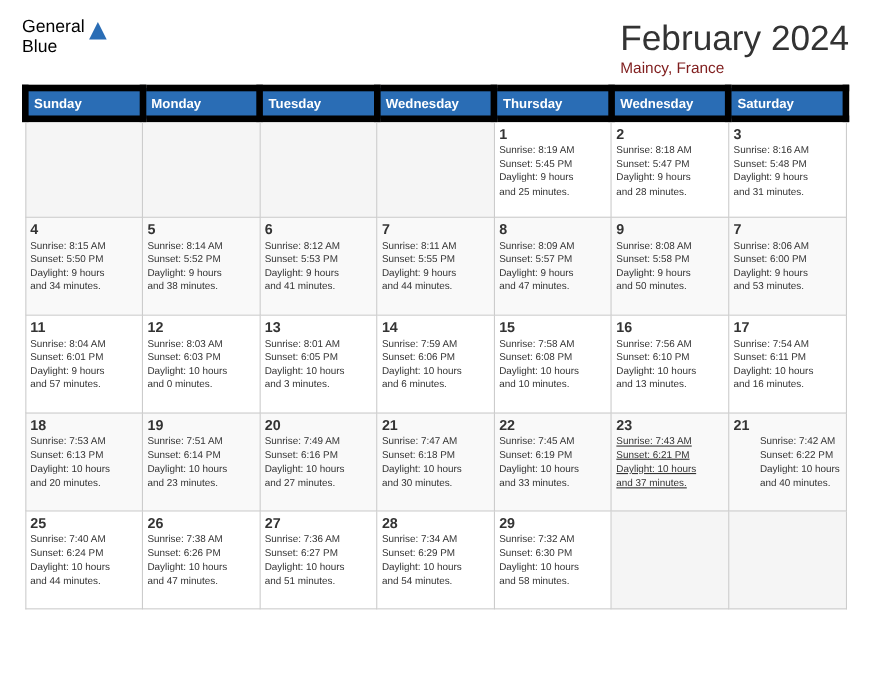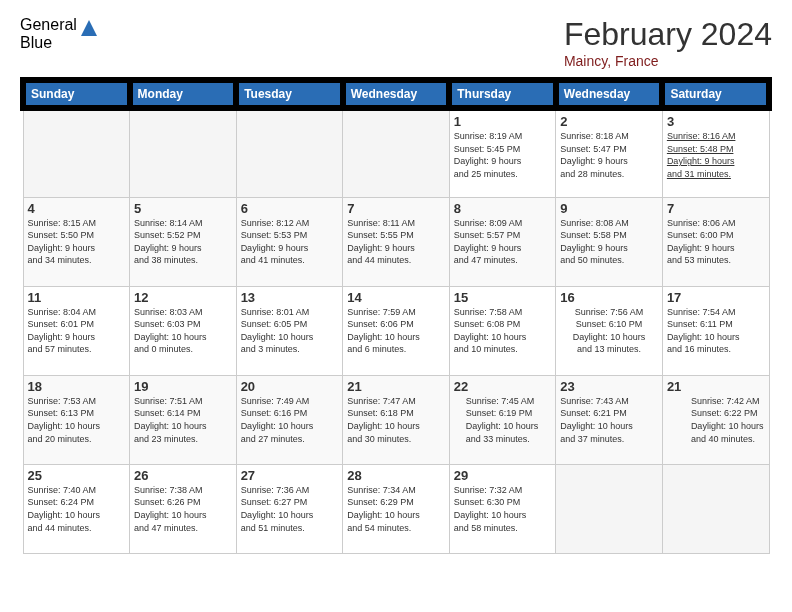--- a/index.html
+++ b/index.html
@@ -143,21 +143,21 @@
           </td>
           <td>
             <span class="day-number">2</span>
             <div class="day-info" style="white-space: pre-line;">Sunrise: 8:18 AM
 Sunset: 5:47 PM
 Daylight: 9 hours
 and 28 minutes.</div>
           </td>
           <td>
             <span class="day-number">3</span>
-            <div class="day-info" style="white-space: pre-line; text-decoration: underline;">Sunrise: 8:16 AM
+            <div class="day-info" style="white-space: pre-line;">Sunrise: 8:16 AM
 Sunset: 5:48 PM
 Daylight: 9 hours
 and 31 minutes.</div>
           </td>
         </tr>
         <tr>
           <td>
             <span class="day-number">4</span>
             <div class="day-info" style="white-space: pre-line;">Sunrise: 8:15 AM
 Sunset: 5:50 PM
@@ -238,21 +238,21 @@
           </td>
           <td>
             <span class="day-number">15</span>
             <div class="day-info" style="white-space: pre-line;">Sunrise: 7:58 AM
 Sunset: 6:08 PM
 Daylight: 10 hours
 and 10 minutes.</div>
           </td>
           <td>
             <span class="day-number">16</span>
-            <div class="day-info" style="white-space: pre-line; text-align: center;">Sunrise: 7:56 AM
+            <div class="day-info" style="white-space: pre-line;">Sunrise: 7:56 AM
 Sunset: 6:10 PM
 Daylight: 10 hours
 and 13 minutes.</div>
           </td>
           <td>
             <span class="day-number">17</span>
             <div class="day-info" style="white-space: pre-line;">Sunrise: 7:54 AM
 Sunset: 6:11 PM
 Daylight: 10 hours
 and 16 minutes.</div>
@@ -282,28 +282,28 @@
           </td>
           <td>
             <span class="day-number">21</span>
             <div class="day-info" style="white-space: pre-line;">Sunrise: 7:47 AM
 Sunset: 6:18 PM
 Daylight: 10 hours
 and 30 minutes.</div>
           </td>
           <td>
             <span class="day-number">22</span>
-            <div class="day-info" style="white-space: pre-line; margin-left: 12px;">Sunrise: 7:45 AM
+            <div class="day-info" style="white-space: pre-line;">Sunrise: 7:45 AM
 Sunset: 6:19 PM
 Daylight: 10 hours
 and 33 minutes.</div>
           </td>
           <td>
             <span class="day-number">23</span>
-            <div class="day-info" style="white-space: pre-line;">Sunrise: 7:43 AM
+            <div class="day-info" style="white-space: pre-line; text-decoration: underline;">Sunrise: 7:43 AM
 Sunset: 6:21 PM
 Daylight: 10 hours
 and 37 minutes.</div>
           </td>
           <td>
             <span class="day-number">21</span>
             <div class="day-info" style="white-space: pre-line; margin-left: 24px;">Sunrise: 7:42 AM
 Sunset: 6:22 PM
 Daylight: 10 hours
 and 40 minutes.</div>

